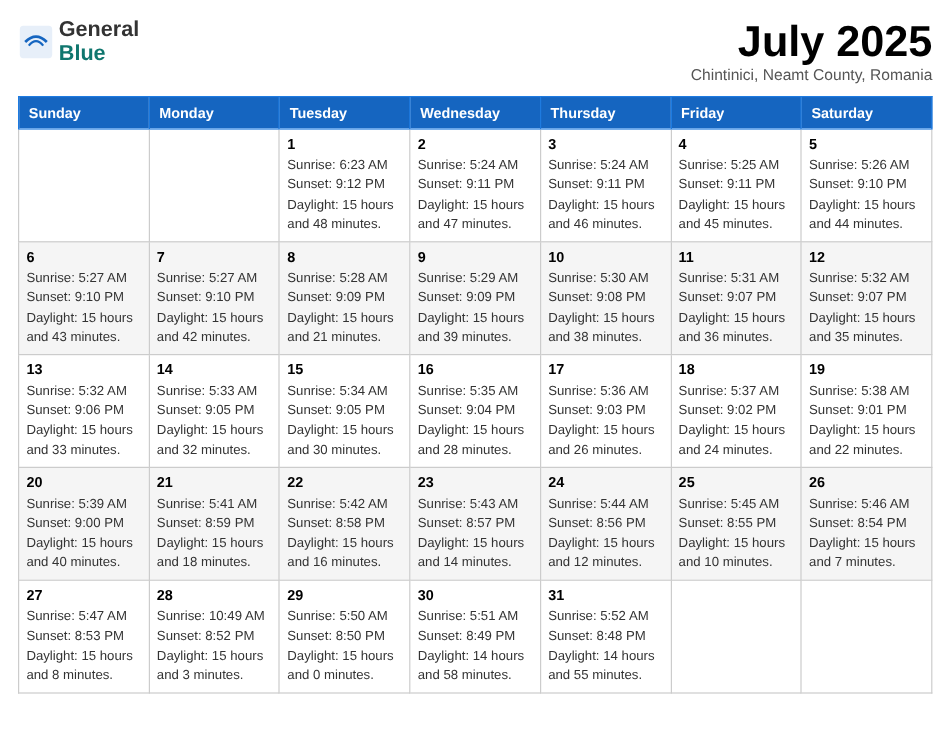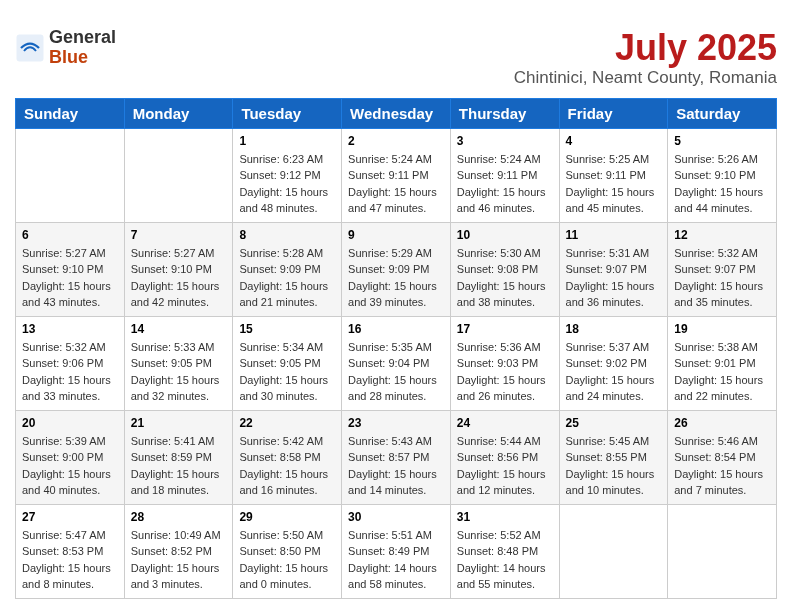--- a/index.html
+++ b/index.html
@@ -8,62 +8,61 @@
       background: #fff;
       width: 792px;
       min-height: 612px;
       padding: 15px;
     }
     .header {
       display: flex;
       justify-content: space-between;
       align-items: flex-start;
       margin-bottom: 10px;
-      margin-top: 13px;
     }
     .logo {
       display: flex;
       align-items: center;
       gap: 4px;
     }
     .logo-text {
       font-size: 18px;
       font-weight: bold;
       line-height: 1.1;
     }
     .logo-general { color: #333; }
-    .logo-blue { color: #c2410c; }
+    .logo-blue { color: #0f766e; }
     .logo-icon {
       width: 30px;
       height: 30px;
     }
     .title-block {
       text-align: right;
     }
     .month-title {
       font-size: 36px;
       font-weight: bold;
-      color: #b91c1c;
+      color: #000000;
       line-height: 1.1;
     }
     .subtitle {
-      font-size: 17px;
+      font-size: 13px;
       color: #555;
     }
     .calendar {
       width: 100%;
       border-collapse: collapse;
       border: 1px solid #ccc;
     }
     .calendar th {
       background-color: #1565C0;
       color: #fff;
       text-align: left;
       padding: 6px 8px;
-      font-size: 15px;
+      font-size: 12px;
       font-weight: bold;
       border: 1px solid #1e7be0;
     }
     .calendar td {
       vertical-align: top;
       border: 1px solid #ccc;
       padding: 5px 6px;
       font-size: 11px;
       width: calc(100% / 7);
       min-height: 80px;

